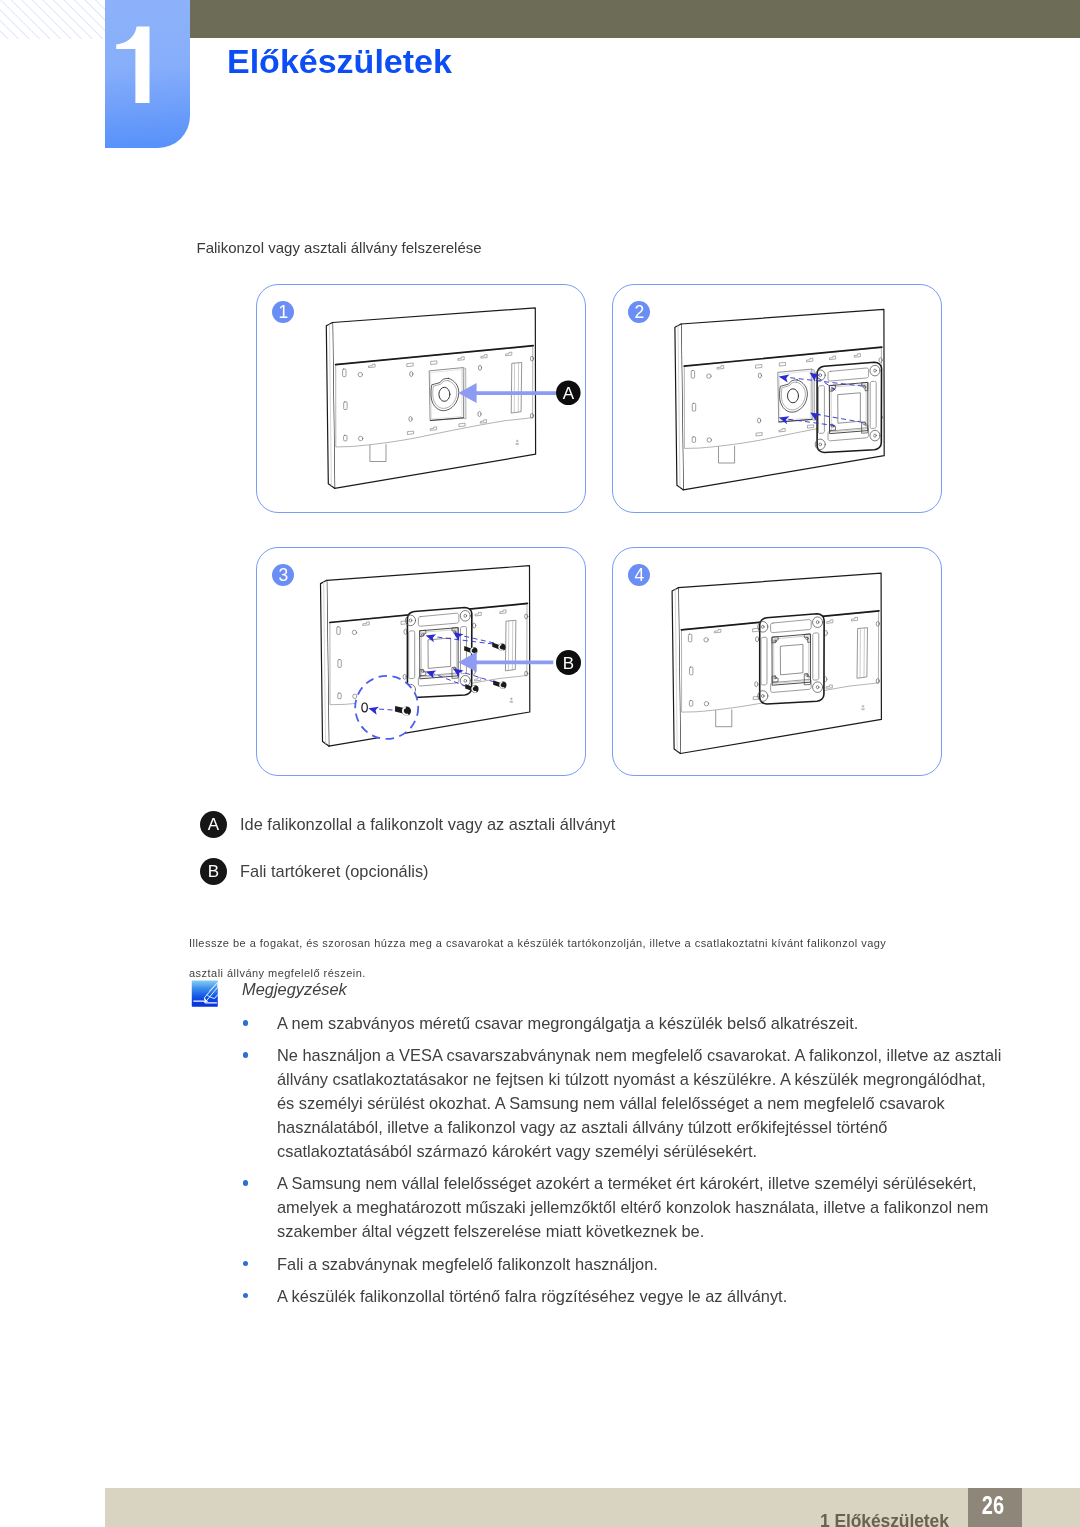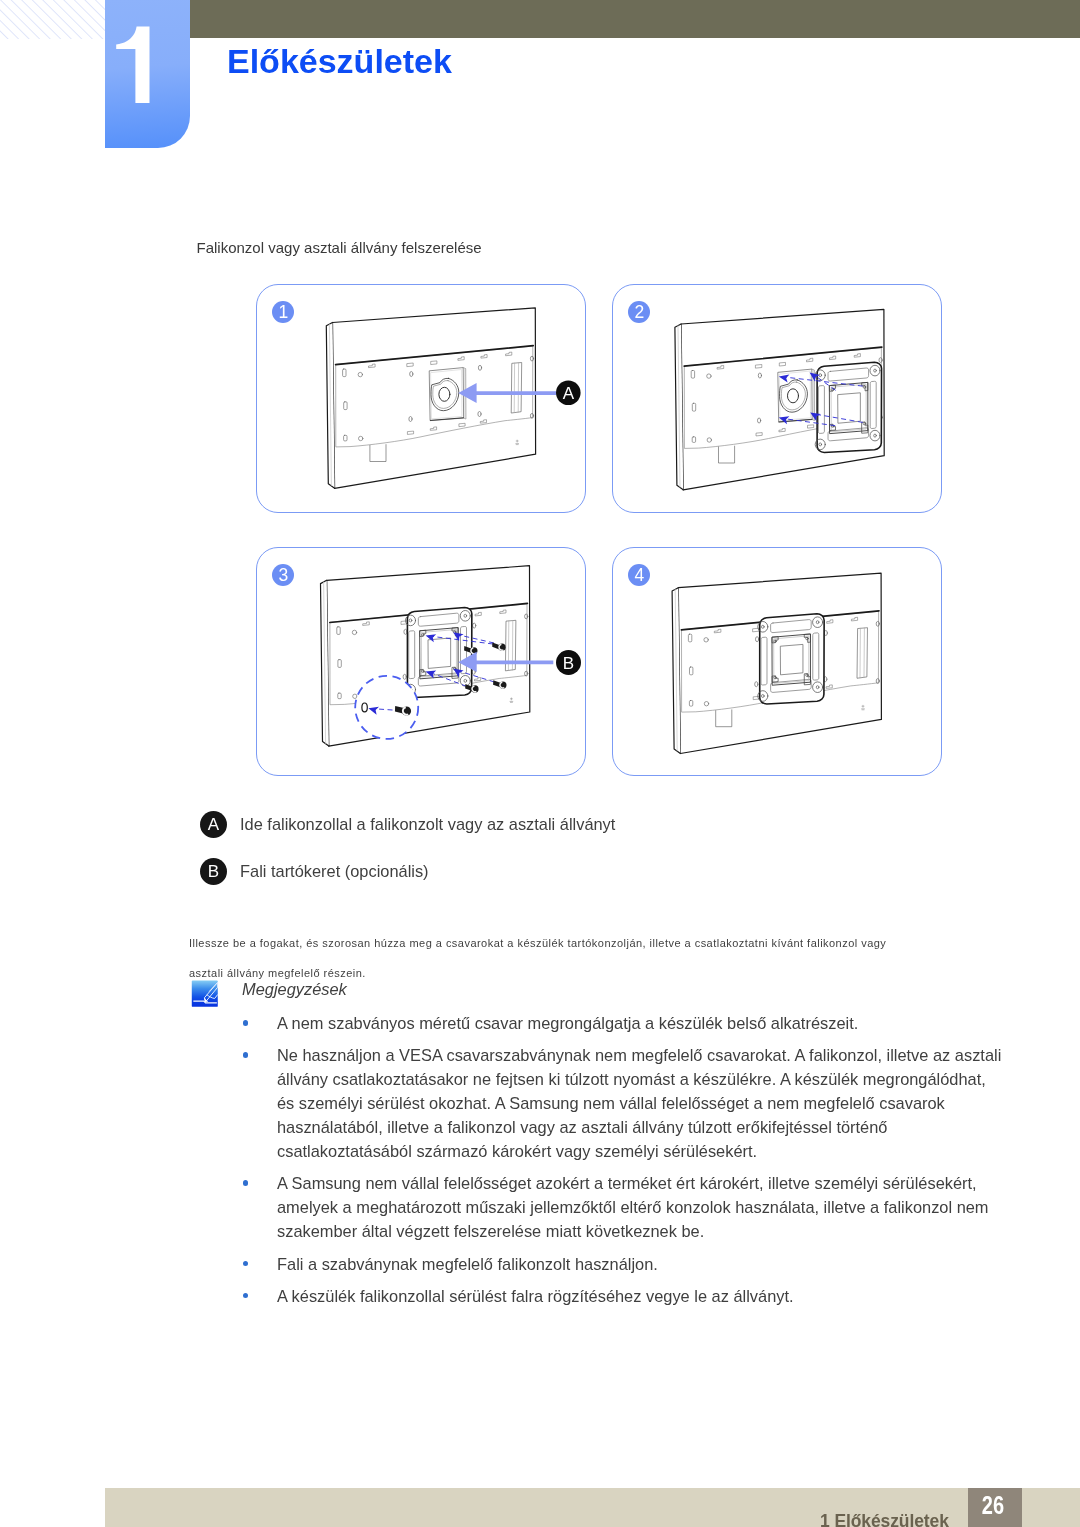--- a/index.html
+++ b/index.html
@@ -301,19 +301,19 @@
         <path d="M12.9 17.6 L15.9 20.3 L13.2 20.6 Z" fill="#ffffff"></path>
       </svg>
     </span>
     <span class="note-title">Megjegyzések</span>
   </div>
   <ul class="note-list">
     <li>A nem szabványos méretű csavar megrongálgatja a készülék belső alkatrészeit.</li>
     <li>Ne használjon a VESA csavarszabványnak nem megfelelő csavarokat. A falikonzol, illetve az asztali állvány csatlakoztatásakor ne fejtsen ki túlzott nyomást a készülékre. A készülék megrongálódhat, és személyi sérülést okozhat. A Samsung nem vállal felelősséget a nem megfelelő csavarok használatából, illetve a falikonzol vagy az asztali állvány túlzott erőkifejtéssel történő csatlakoztatásából származó károkért vagy személyi sérülésekért.</li>
     <li>A Samsung nem vállal felelősséget azokért a terméket ért károkért, illetve személyi sérülésekért, amelyek a meghatározott műszaki jellemzőktől eltérő konzolok használata, illetve a falikonzol nem szakember által végzett felszerelése miatt következnek be.</li>
     <li>Fali a szabványnak megfelelő falikonzolt használjon.</li>
-    <li>A készülék falikonzollal sérülést falra rögzítéséhez vegye le az állványt.</li>
+    <li>A készülék falikonzollal történő falra rögzítéséhez vegye le az állványt.</li>
   </ul>
 </div>
 
 <div class="footer"></div>
 <div class="footer-txt">1  Előkészületek</div>
 <div class="footer-pg"><span>26</span></div>
 
 </body></html>

